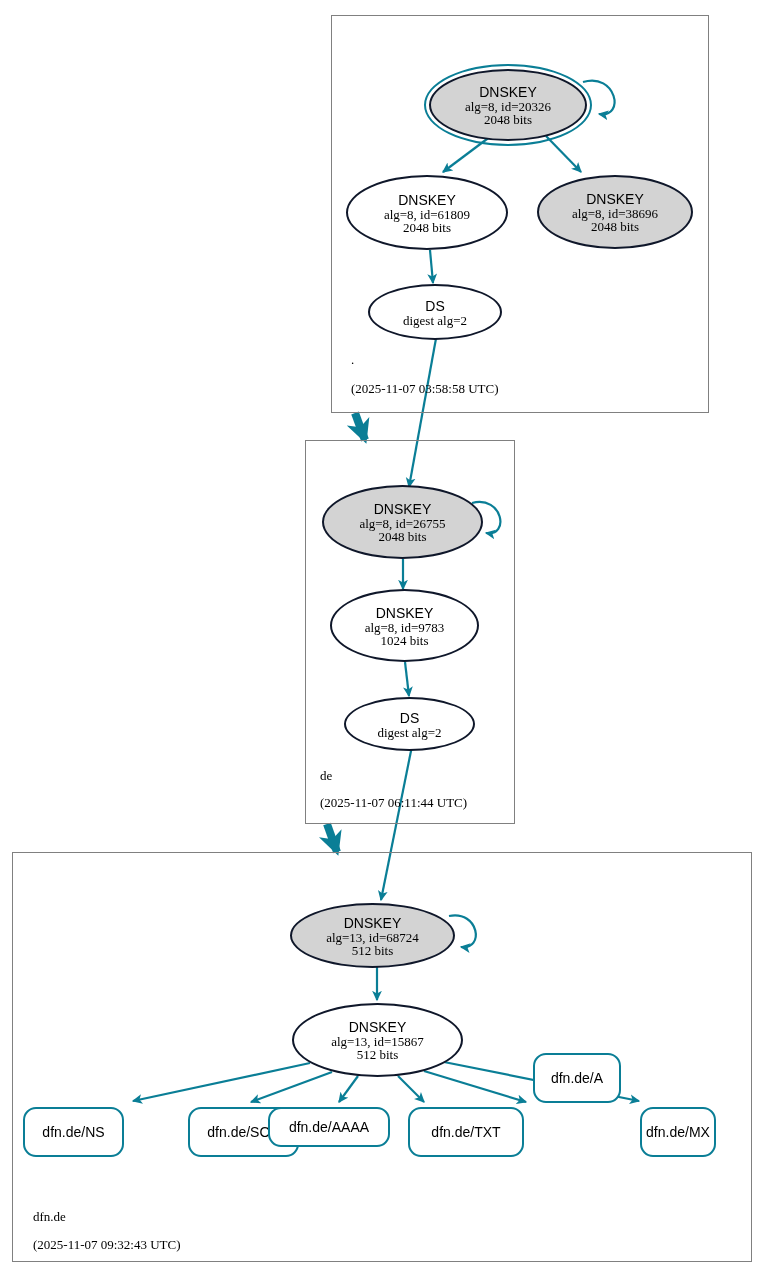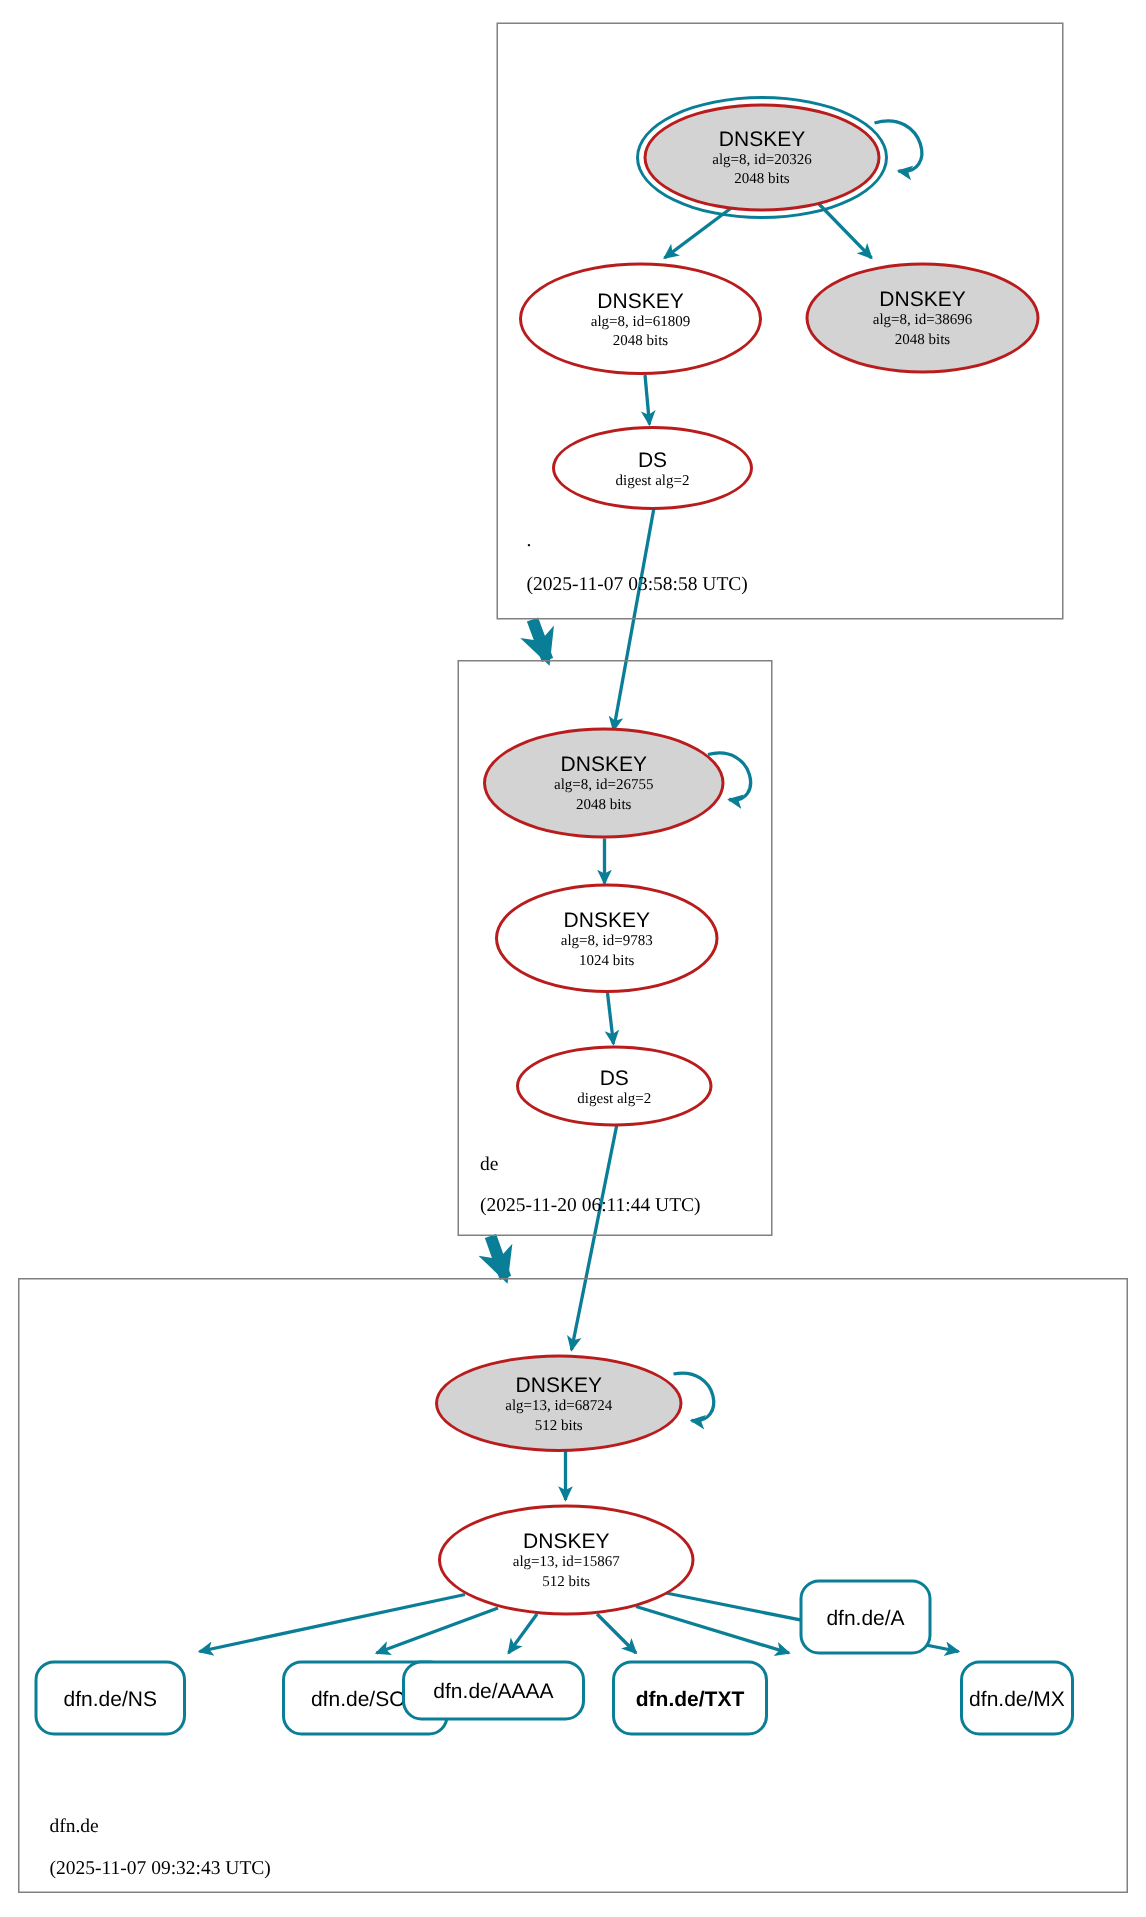--- a/index.html
+++ b/index.html
@@ -41,36 +41,36 @@
     white-space: nowrap;
   }
   .node {
     position: absolute;
     box-sizing: border-box;
     display: flex;
     flex-direction: column;
     align-items: center;
     justify-content: center;
     text-align: center;
-    border: 2px solid #b91c1c;
+    border: 2px solid #0f172a;
     color: #000000;
   }
   .ellipse {
     border-radius: 50%;
   }
   .fill-grey { background: #d3d3d3; }
   .fill-white { background: #ffffff; }
   .node .t1 {
     font-family: "Liberation Sans", sans-serif;
     font-size: 14px;
     line-height: 16px;
   }
   .node .t2, .node .t3 {
     font-family: "Liberation Serif", serif;
-    font-size: 10px;
+    font-size: 13px;
     line-height: 13px;
   }
   .sep-ring {
     position: absolute;
     border: 2px solid #0a7e96;
     border-radius: 50%;
     box-sizing: border-box;
     background: transparent;
   }
   .rrbox {
@@ -171,21 +171,21 @@
     <path d="M444,1062 L639,1101" fill="none" stroke="#0a7e96" stroke-width="2.2" marker-end="url(#ah)"></path>
   </g>
 </svg>
 
 <div class="zone-box" style="left:331px; top:15px; width:378px; height:398px;"></div>
 <div class="zone-label" style="left:351px; top:352px;">.</div>
 <div class="zone-time" style="left:351px; top:381px;">(2025-11-07 03:58:58 UTC)</div>
 
 <div class="zone-box" style="left:305px; top:440px; width:210px; height:384px;"></div>
 <div class="zone-label" style="left:320px; top:768px;">de</div>
-<div class="zone-time" style="left:320px; top:795px;">(2025-11-20 06:11:44 UTC)</div>
+<div class="zone-time" style="left:320px; top:795px;">(2025-11-07 06:11:44 UTC)</div>
 
 <div class="zone-box" style="left:12px; top:852px; width:740px; height:410px;"></div>
 <div class="zone-label" style="left:33px; top:1209px;">dfn.de</div>
 <div class="zone-time" style="left:33px; top:1237px;">(2025-11-07 09:32:43 UTC)</div>
 
 <div class="sep-ring" style="left:424px; top:64px; width:168px; height:82px;"></div>
 <div class="node ellipse fill-grey" style="left:429px; top:69px; width:158px; height:72px;">
   <div class="t1">DNSKEY</div>
   <div class="t2">alg=8, id=20326</div>
   <div class="t3">2048 bits</div>
@@ -233,15 +233,15 @@
 
 <div class="node ellipse fill-white" style="left:292px; top:1003px; width:171px; height:74px;">
   <div class="t1">DNSKEY</div>
   <div class="t2">alg=13, id=15867</div>
   <div class="t3">512 bits</div>
 </div>
 
 <div class="rrbox" style="left:23px; top:1107px; width:101px; height:50px;">dfn.de/NS</div>
 <div class="rrbox" style="left:140px; top:1107px; width:111px; height:50px;margin-left:48px;">dfn.de/SOA</div>
 <div class="rrbox" style="left:268px; top:1107px; width:122px; height:40px;text-align:center;">dfn.de/AAAA</div>
-<div class="rrbox" style="left:408px; top:1107px; width:104px; height:50px;font-weight:bold;">dfn.de/TXT</div>
+<div class="rrbox" style="left:408px; top:1107px; width:116px; height:50px;">dfn.de/TXT</div>
 <div class="rrbox" style="left:533px; top:1053px; width:88px; height:50px;">dfn.de/A</div>
 <div class="rrbox" style="left:640px; top:1107px; width:76px; height:50px;">dfn.de/MX</div>
 
 </body></html>

